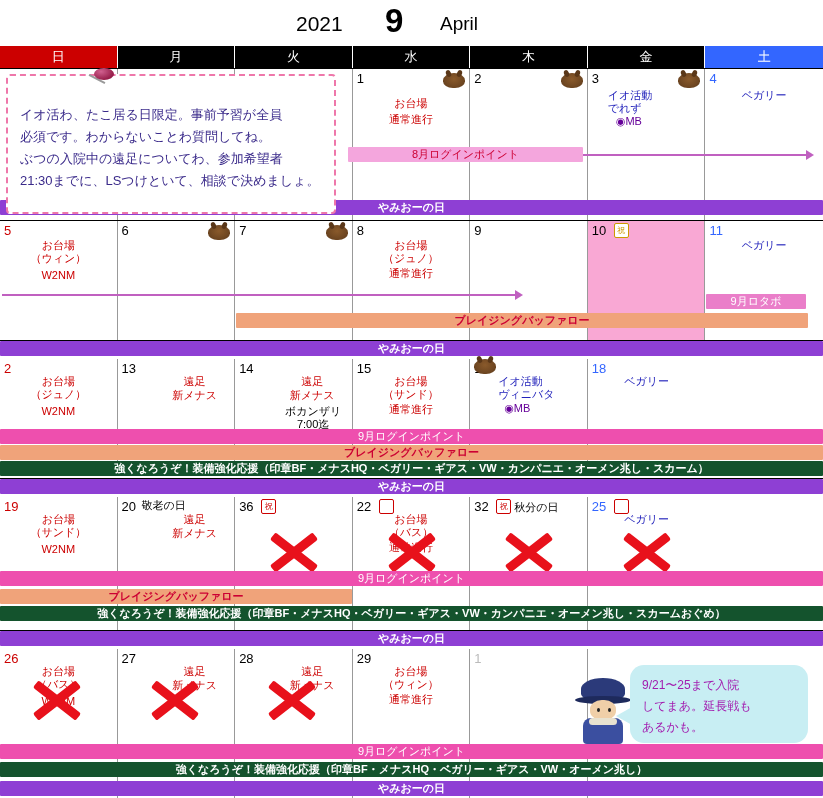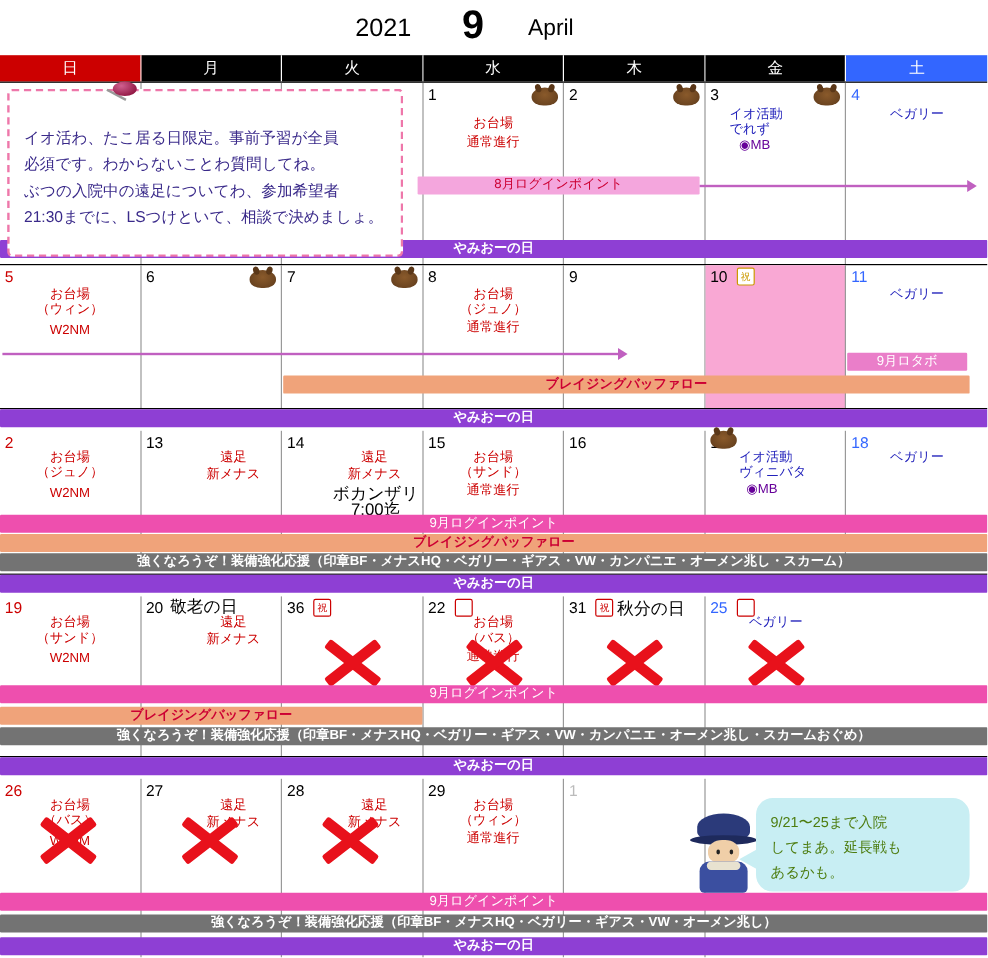--- a/index.html
+++ b/index.html
@@ -72,21 +72,21 @@
   
   .ev {
     position: absolute;
     text-align: center;
     font-size: 11px;
     line-height: 13px;
     color: #cc0000;
     width: 100%;
     left: 0;
   }
-  .ev.small { font-size: 14px; }
+  .ev.small { font-size: 11px; }
   .ev.blue { color: #2222bb; }
   .ev.black { color: #000000; }
   .ev.purple { color: #660099; }
 
   
   .icon { position: absolute; }
   
   .blob {
     width: 22px; height: 15px;
     background: radial-gradient(ellipse at 50% 40%, #8a5a2b 0%, #6b4420 70%, #4a2d14 100%);
@@ -145,21 +145,21 @@
     font-size: 11px;
     line-height: 15px;
     text-align: center;
     white-space: nowrap;
     overflow: hidden;
     border-radius: 1px;
   }
   .bar.pink    { background: #f4a6dd; color: #cc0033; }
   .bar.purple  { background: #8e3fd4; color: #ffffff; }
   .bar.salmon  { background: #f0a37a; color: #cc0033; }
-  .bar.green   { background: #737373; color: #ffffff; font-weight: bold; }
+  .bar.green   { background: #14532d; color: #ffffff; font-weight: bold; }
   .bar.magenta { background: #ee4fae; color: #ffffff; }
   .bar.arrowpink { background: #ea7ec9; }
   .bar.bold { font-weight: bold; }
 
   .arrowline {
     position: absolute; height: 2px; background: #c060c0;
   }
   .arrowhead {
     position: absolute; width: 0; height: 0;
     border-top: 5px solid transparent;
@@ -200,21 +200,21 @@
   }
   #bubble:after {
     content: ""; position: absolute; left: -14px; top: 42px;
     width: 0; height: 0;
     border-top: 9px solid transparent;
     border-bottom: 9px solid transparent;
     border-right: 16px solid #c8eef3;
   }
   #bubble-text {
     position: absolute; left: 12px; top: 10px; width: 158px;
-    font-size: 12px; line-height: 21px; color: #4d7c0f;
+    font-size: 12px; line-height: 21px; color: #a21caf;
     white-space: pre-line;
   }
   
   #avatar { position: absolute; left: 575px; top: 678px; width: 58px; height: 66px; }
   #avatar .hat {
     position: absolute; left: 6px; top: 0; width: 44px; height: 22px;
     background: #2b3a7a; border-radius: 50% 50% 30% 30%;
   }
   #avatar .brim {
     position: absolute; left: 0px; top: 18px; width: 56px; height: 8px;
@@ -373,23 +373,20 @@
         <span class="ev black small" style="top:46px;left:40px;width:76px;text-align:center;">ボカンザリ7:00迄</span>
       </div>
       <div class="daycell">
         <span class="daynum">15</span>
         <span class="icon morbol" style="left:4px;top:30px;"></span>
         <span class="ev" style="top:16px;">お台場</span>
         <span class="ev" style="top:29px;">（サンド）</span>
         <span class="ev" style="top:44px;">通常進行</span>
       </div>
       <div class="daycell">
-        <span class="daynum">16</span>
-      </div>
-      <div class="daycell">
         <span class="daynum">17</span>
         <span class="icon blob" style="left:4px;top:0px;"></span>
         <span class="icon demon" style="left:4px;top:14px;"></span>
         <span class="ev blue" style="top:16px;left:28px;width:88px;text-align:left;">イオ活動</span>
         <span class="ev blue" style="top:29px;left:28px;width:88px;text-align:left;">ヴィニバタ</span>
         <span class="ev purple" style="top:43px;left:34px;width:70px;text-align:left;">◉<span>MB</span></span>
       </div>
       <div class="daycell">
         <span class="daynum sat">18</span>
         <span class="ev blue" style="top:16px;">ベガリー</span>
@@ -432,21 +429,21 @@
       </div>
       <div class="daycell">
         <span class="daynum">22</span>
         <span class="icon stamp" style="left:26px;top:2px;"></span>
         <span class="ev" style="top:16px;">お台場</span>
         <span class="ev" style="top:29px;">（バス）</span>
         <span class="ev" style="top:44px;">通常進行</span>
         <span class="icon bigx" style="left:32px;top:30px;"></span>
       </div>
       <div class="daycell">
-        <span class="daynum">31</span>
+        <span class="daynum">32</span>
         <span class="icon stamp" style="left:26px;top:2px;">祝</span>
         <span class="ev black small" style="top:4px;left:44px;width:70px;text-align:left;">秋分の日</span>
         <span class="icon bigx" style="left:32px;top:30px;"></span>
       </div>
       <div class="daycell">
         <span class="daynum sat">25</span>
         <span class="icon stamp" style="left:26px;top:2px;"></span>
         <span class="ev blue" style="top:16px;">ベガリー</span>
         <span class="icon bigx" style="left:32px;top:30px;"></span>
       </div>

